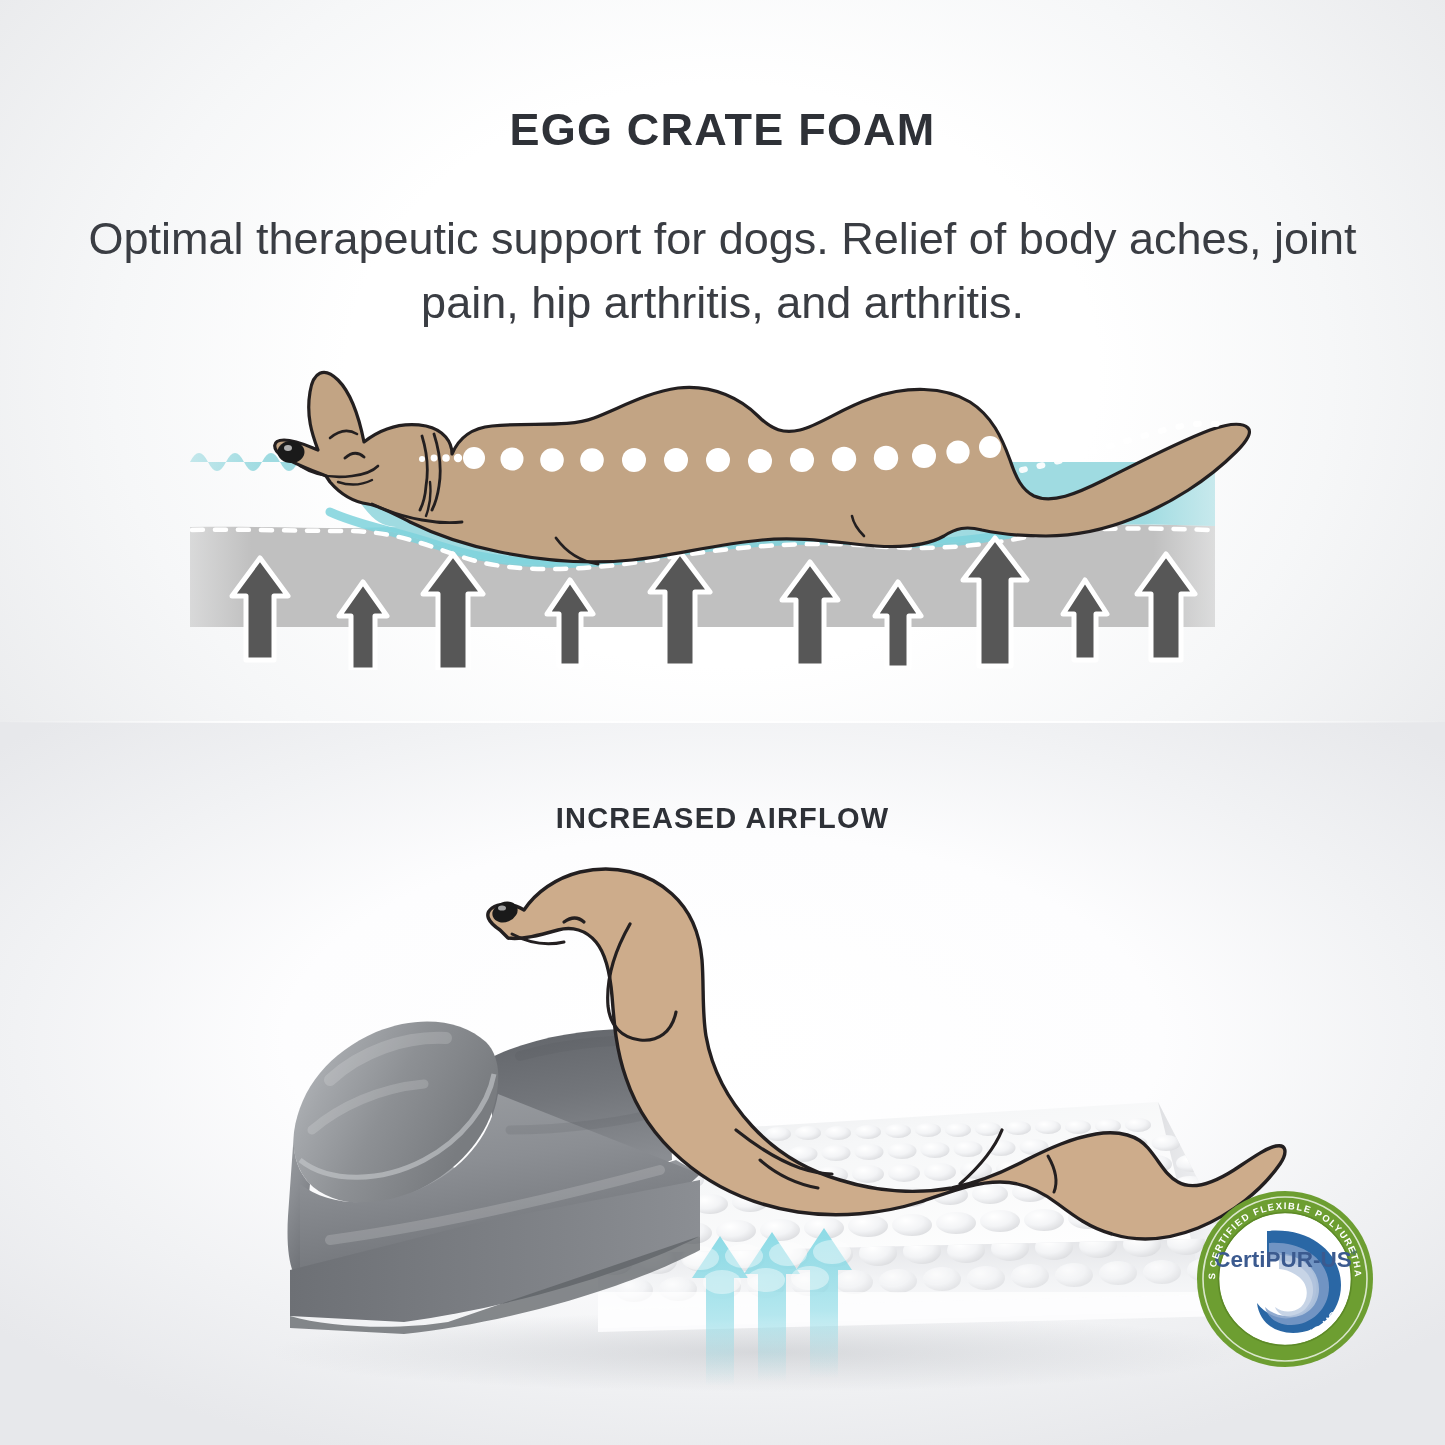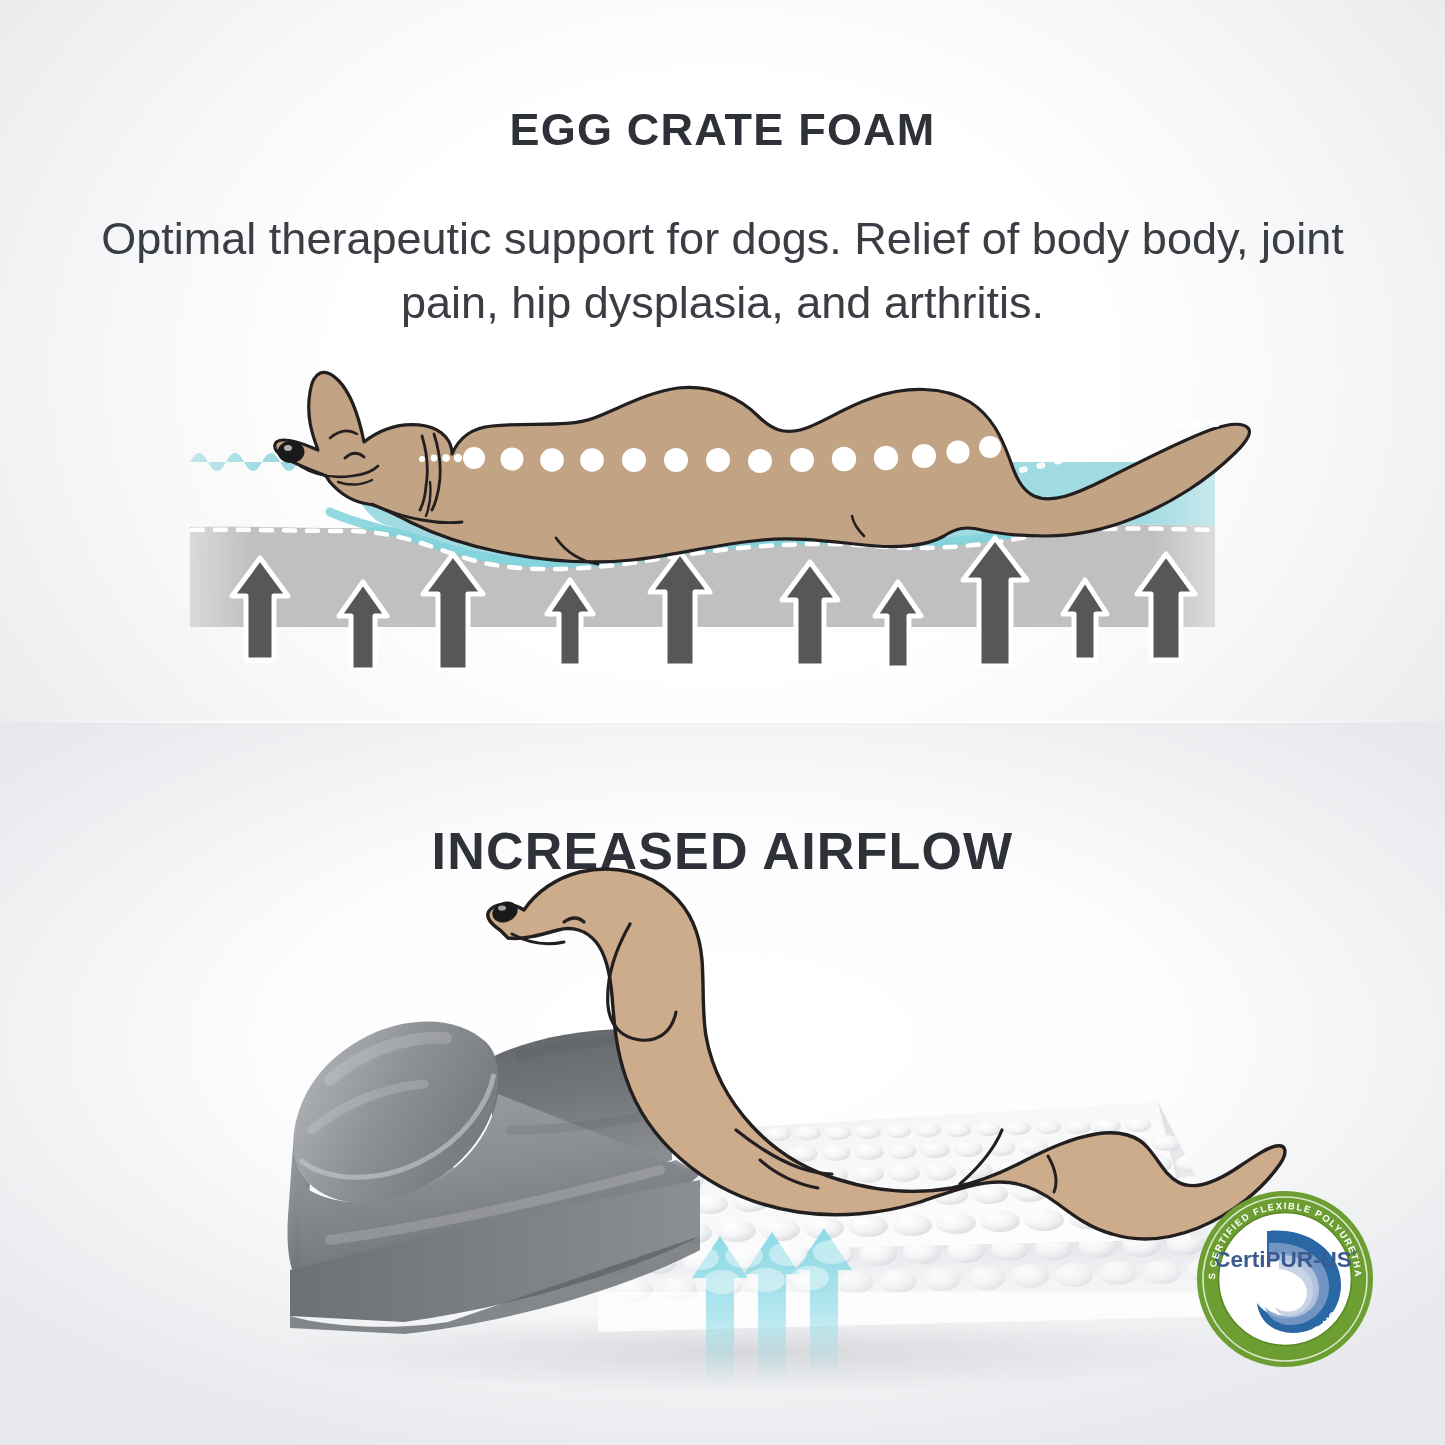--- a/index.html
+++ b/index.html
@@ -41,21 +41,21 @@
   .headline {
     position: absolute;
     left: 0; width: 1445px;
     text-align: center;
     color: #2e3137;
     font-weight: 700;
     letter-spacing: 1.2px;
     white-space: nowrap;
   }
   #title-top    { top: 74px;  font-size: 45px; }
-  #title-bottom { top: 778px; font-size: 52px; }
+  #title-bottom { top: 778px; font-size: 29px; }
 
   #subtitle {
     position: absolute;
     left: 50px; top: 162px;
     width: 1345px;
     text-align: center;
     color: #3a3d43;
     font-size: 45px;
     font-weight: 400;
     line-height: 1.42;
@@ -85,21 +85,21 @@
 </style>
 </head>
 <body>
 
 <div id="page">
 
   <section class="panel" id="panel-top">
 
     <h1 class="headline" id="title-top">EGG CRATE FOAM</h1>
 
-    <p id="subtitle">Optimal therapeutic support for dogs. Relief of body body, joint pain, hip dysplasia, and arthritis.</p>
+    <p id="subtitle">Optimal therapeutic support for dogs. Relief of body aches, joint pain, hip arthritis, and arthritis.</p>
 
     <div id="diagram-top">
       <svg width="1445" height="340" viewBox="0 0 1445 340">
         <defs>
           <clipPath id="clipBlock">
             <rect x="190" y="92" width="1025" height="205"></rect>
           </clipPath>
           <linearGradient id="blockFade" x1="0" y1="0" x2="1" y2="0">
             <stop offset="0" stop-color="#c0c0c0" stop-opacity="0.55"></stop>
             <stop offset="0.06" stop-color="#c0c0c0" stop-opacity="1"></stop>

